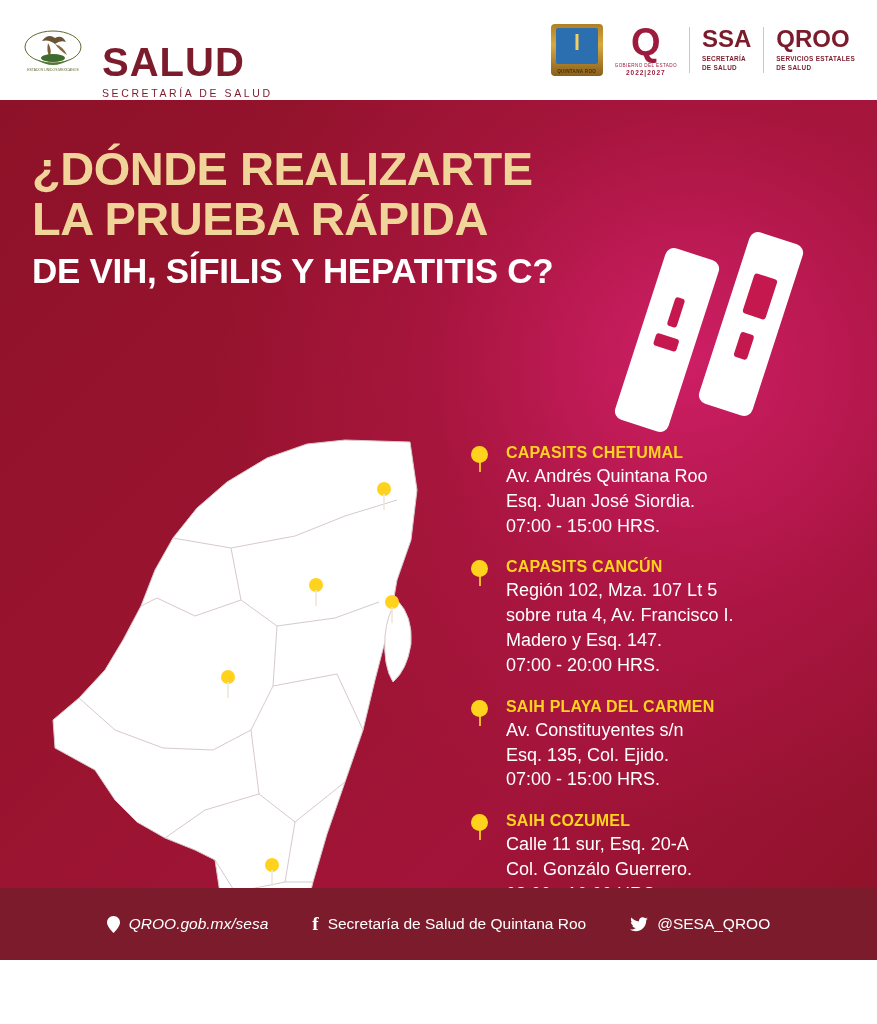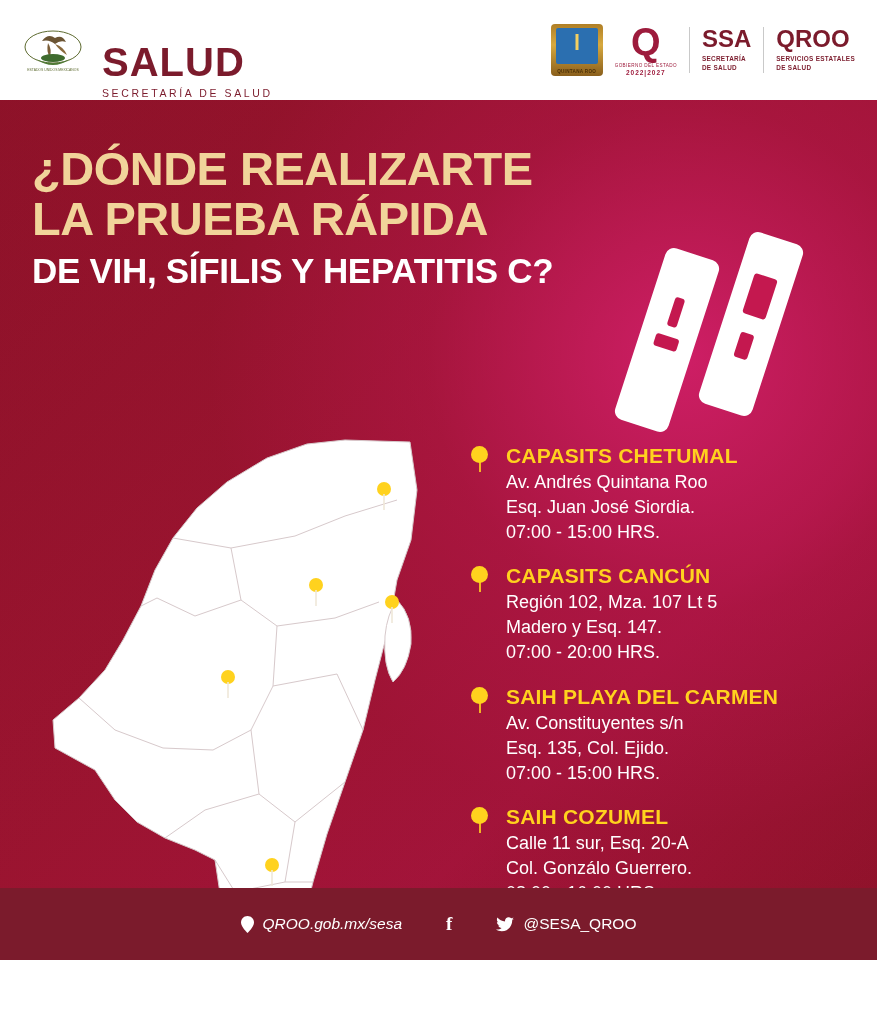--- a/index.html
+++ b/index.html
@@ -259,21 +259,21 @@
     width: 17px; height: 17px;
     border-radius: 50%;
     background: #ffd21e;
     position: absolute; top: 0; left: 0;
   }
   .entry-pin .needle {
     position: absolute; left: 8px; top: 15px;
     width: 1.5px; height: 11px; background: #ffd21e; opacity:.85;
   }
   .entry-title {
-    font-size: 21px;
+    font-size: 16px;
     font-weight: bold;
     color: #ffd21e;
     letter-spacing: .2px;
     margin-bottom: 2px;
   }
   .entry-line {
     font-size: 18px;
     color: #ffffff;
     line-height: 1.38;
   }
@@ -439,20 +439,21 @@
       <div class="entry-line">07:00 - 15:00 HRS.</div>
     </div>
 
     <div class="entry">
       <div class="entry-pin">
           <div class="head"></div>
           <div class="needle"></div>
         </div>
       <div class="entry-title">CAPASITS CANCÚN</div>
       <div class="entry-line">Región 102, Mza. 107 Lt 5</div>
+      <div class="entry-line">sobre ruta 4, Av. Francisco I.</div>
       <div class="entry-line">Madero y Esq. 147.</div>
       <div class="entry-line">07:00 - 20:00 HRS.</div>
     </div>
 
     <div class="entry">
       <div class="entry-pin">
           <div class="head"></div>
           <div class="needle"></div>
         </div>
       <div class="entry-title">SAIH PLAYA DEL CARMEN</div>
@@ -491,20 +492,21 @@
       <span class="ico">
         <svg width="13" height="17" viewBox="0 0 13 17">
             <path d="M6.5 0C2.9 0 0 2.9 0 6.5 0 11 6.5 17 6.5 17S13 11 13 6.5C13 2.9 10.1 0 6.5 0z" fill="#ffffff"></path>
           </svg>
       </span>
       <span class="f-web">QROO.gob.mx/sesa</span>
     </div>
 
     <div class="f-item">
       <span class="ico fb">f</span>
+      <span>Secretaría de Salud de Quintana Roo</span>
     </div>
 
     <div class="f-item">
       <span class="ico">
         <svg width="18" height="15" viewBox="0 0 18 15">
             <path d="M18 1.8c-.7.3-1.4.5-2.1.6.8-.5 1.3-1.2 1.6-2-.7.4-1.5.7-2.3.9C14.5.6 13.6.2 12.6.2c-2 0-3.6 1.6-3.6 3.6 0 .3 0 .6.1.8C6 4.4 3.2 2.9 1.4.6c-.3.6-.5 1.2-.5 1.8 0 1.3.6 2.4 1.6 3-.6 0-1.2-.2-1.6-.5 0 1.8 1.2 3.2 2.9 3.6-.3.1-.6.1-.9.1-.2 0-.4 0-.7-.1.5 1.5 1.8 2.5 3.4 2.5-1.2 1-2.8 1.6-4.5 1.6H0c1.6 1 3.6 1.6 5.7 1.6 6.8 0 10.5-5.6 10.5-10.5V3.3c.7-.5 1.3-1.1 1.8-1.5z" fill="#ffffff"></path>
           </svg>
       </span>
       <span>@SESA_QROO</span>
     </div>

